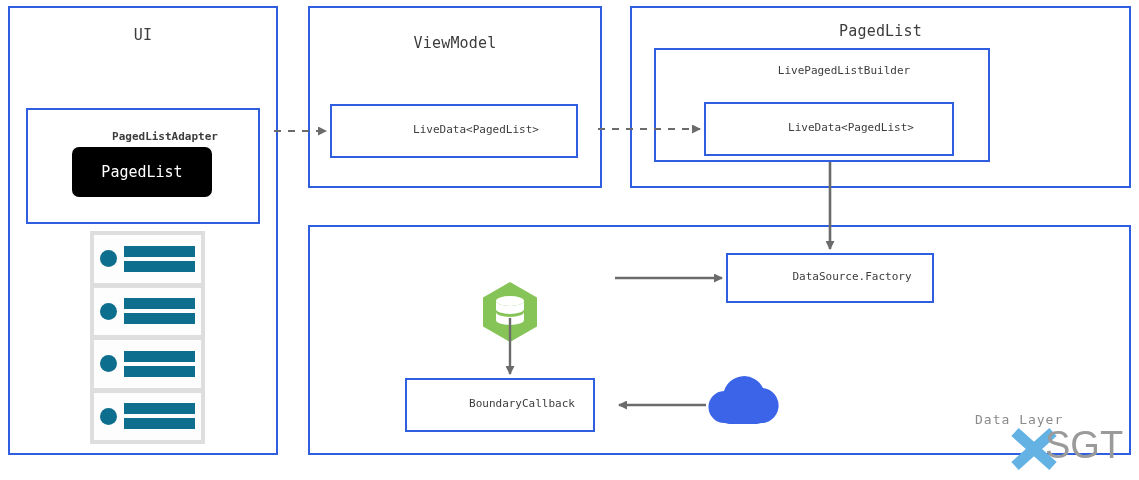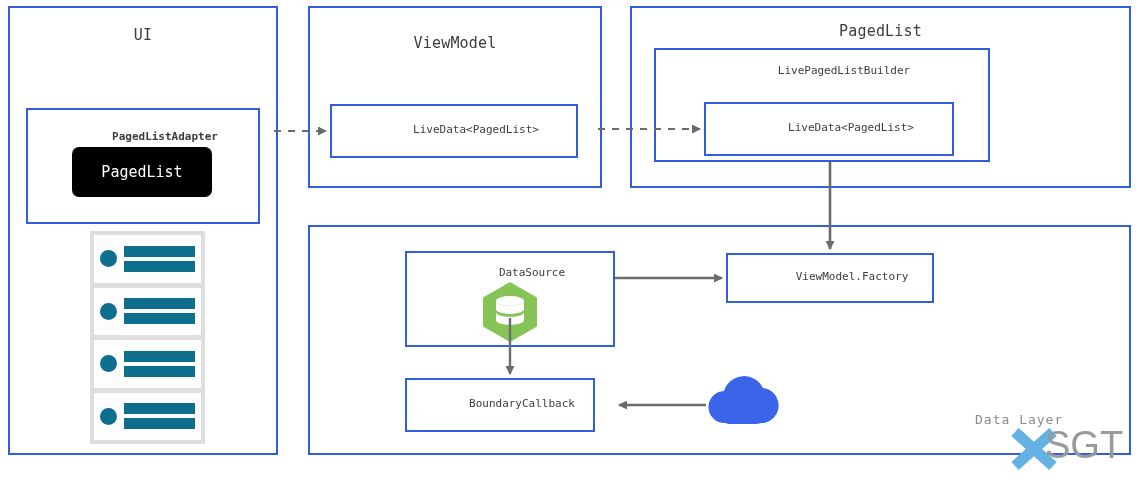--- a/index.html
+++ b/index.html
@@ -242,26 +242,23 @@
   </div>
 
   <div class="box" id="box-builder">
     <div class="box-label" style="top:14px;">LivePagedListBuilder</div>
   </div>
 
   <div class="box" id="box-repo-livedata">
     <div class="box-label" style="top:17px;">LiveData&lt;PagedList&gt;</div>
   </div>
 
-  <div class="box" id="box-datasource">
-    <div class="box-label" style="top:13px;">DataSource</div>
-  </div>
 
   <div class="box" id="box-factory">
-    <div class="box-label" style="top:15px;">ViewModel.Factory</div>
+    <div class="box-label" style="top:15px;">DataSource.Factory</div>
   </div>
 
   <div class="box" id="box-boundary">
     <div class="box-label" style="top:17px;">BoundaryCallback</div>
   </div>
 
   <svg class="hex-icon" viewBox="0 0 62 62">
     <polygon points="31,1 58,16.5 58,45.5 31,61 4,45.5 4,16.5" fill="#87c457"></polygon>
     <g fill="#ffffff">
       <ellipse cx="31" cy="20" rx="14" ry="5"></ellipse>

